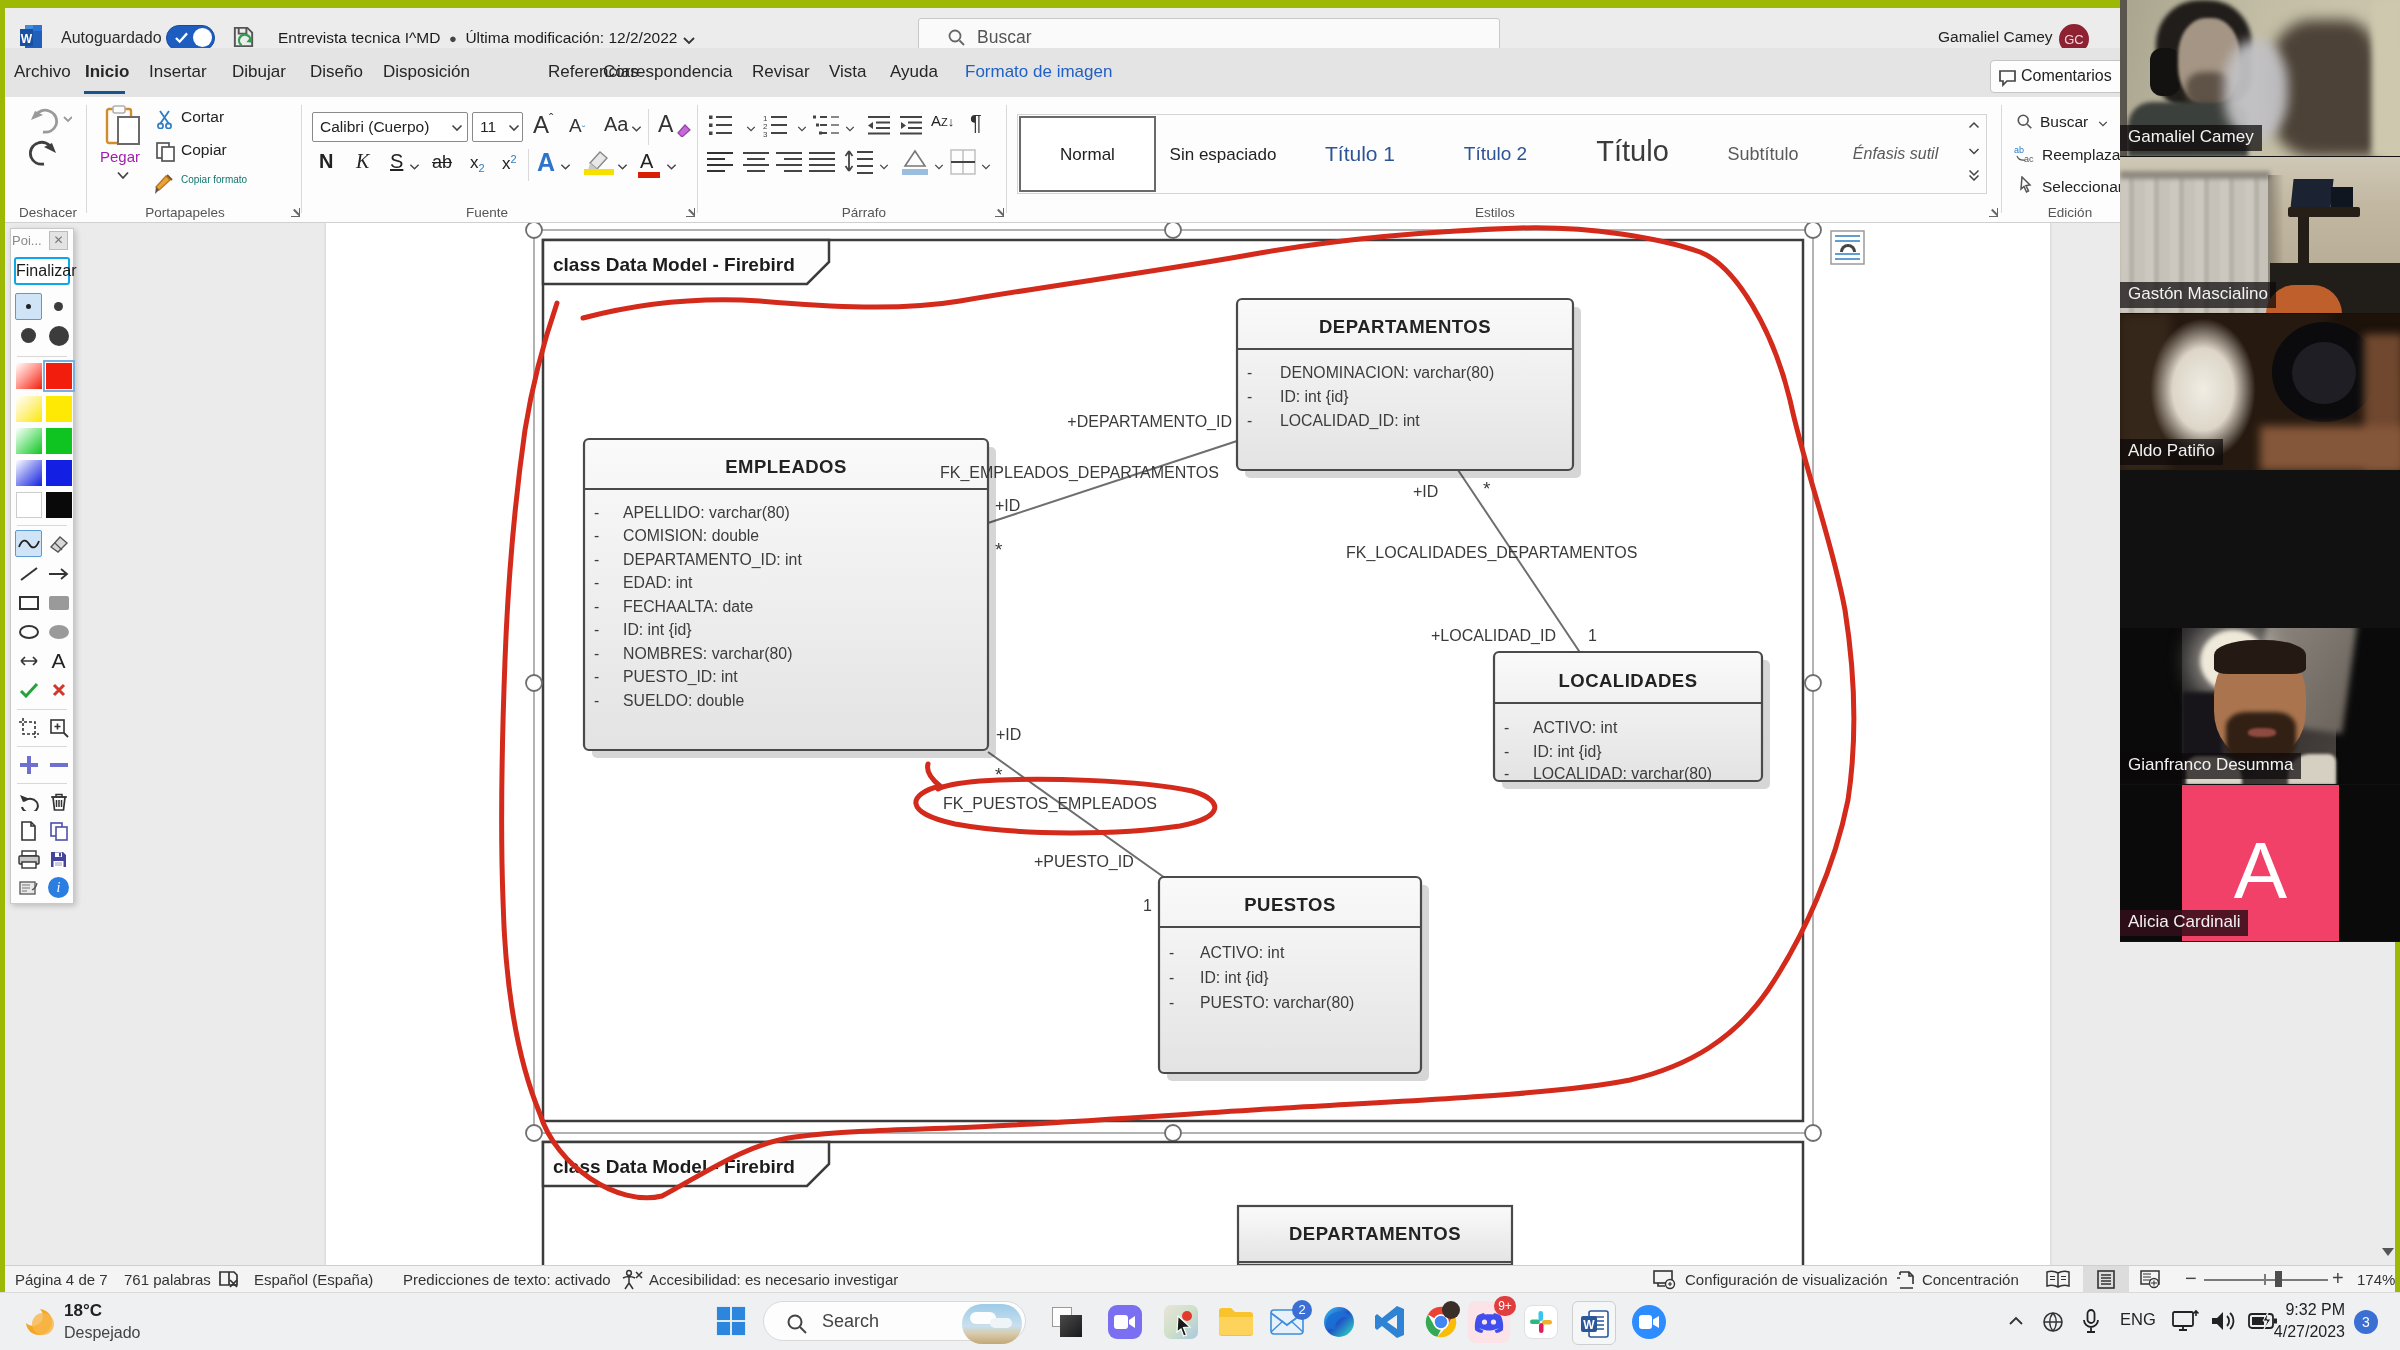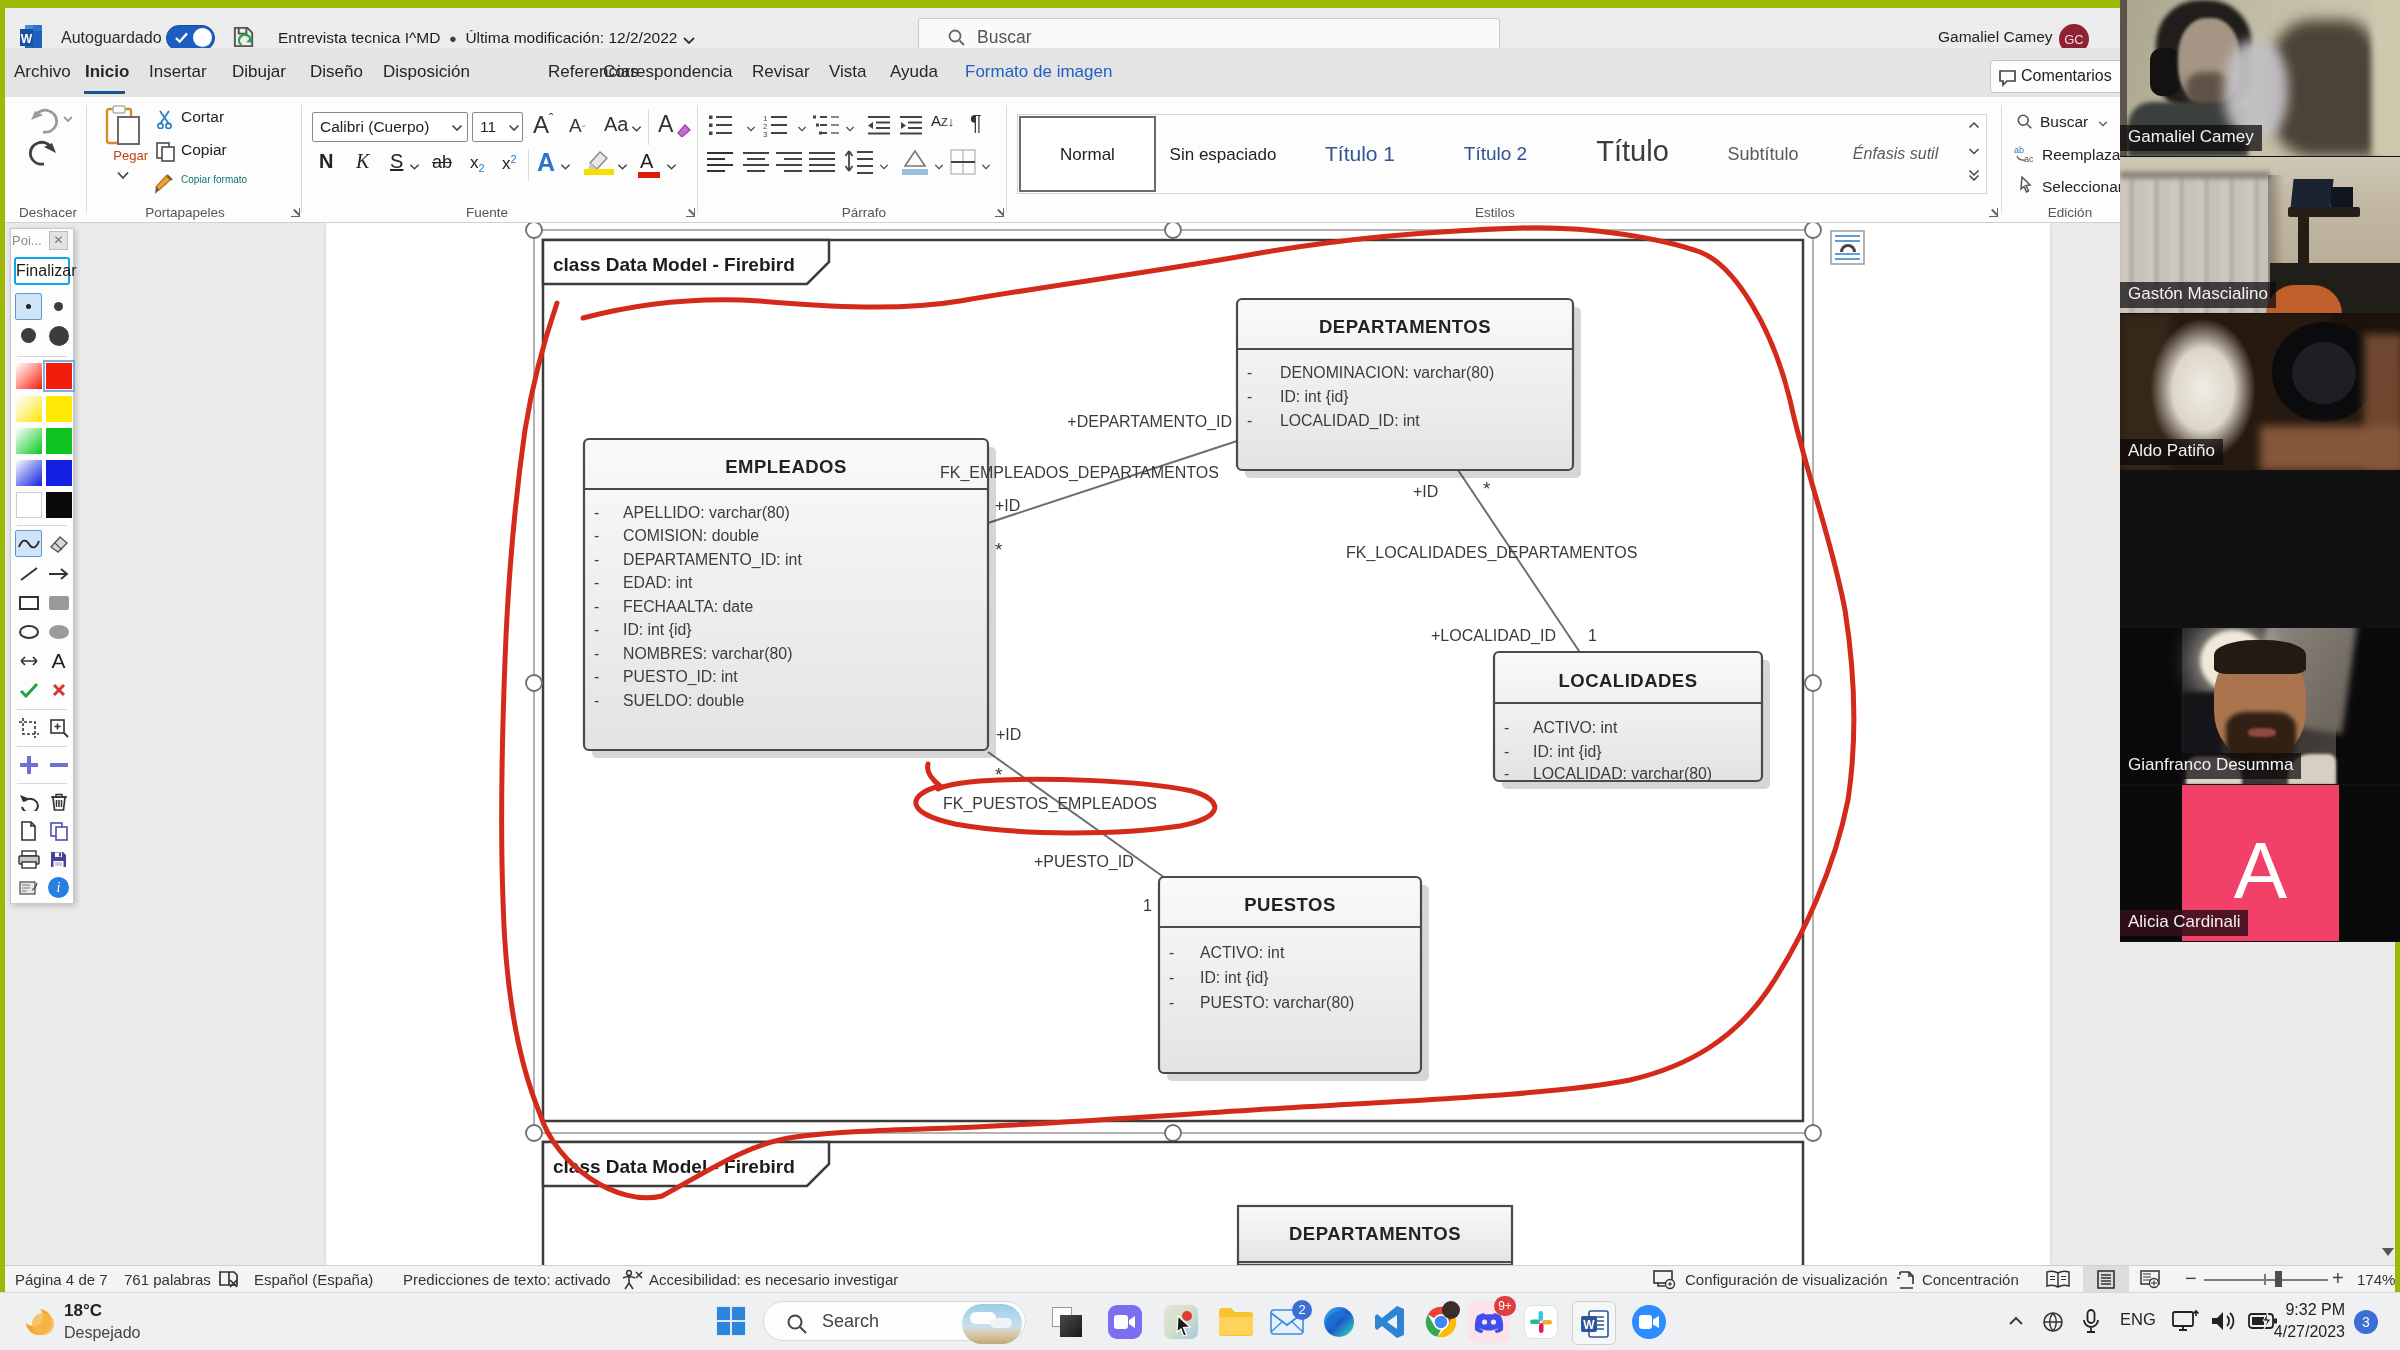--- a/index.html
+++ b/index.html
@@ -249,21 +249,21 @@
         <path d="M29 16 L25 6 L17 10 Z" fill="#3f3f3f"></path>
       </svg>
     <div class="glabel" style="left:8px;width:80px;">Deshacer</div>
     <div class="gdiv" style="left:86px;"></div>
 
     <svg class="abs" style="left:104px;top:8px" width="38" height="42" viewBox="0 0 38 42">
         <rect x="3" y="4" width="24" height="34" rx="2" fill="none" stroke="#d28d2a" stroke-width="2.4"></rect>
         <rect x="9" y="1" width="12" height="7" rx="2" fill="#fdfdfd" stroke="#b0b0b0" stroke-width="1.6"></rect>
         <rect x="14" y="12" width="21" height="27" fill="#fff" stroke="#6a6a6a" stroke-width="2"></rect>
       </svg>
-    <div class="abs" style="left:100px;top:51px;width:48px;text-align:right;font-size:13px;color:#c2410c;">Pegar</div>
+    <div class="abs" style="left:100px;top:51px;width:48px;text-align:left;font-size:15px;color:#a21caf;">Pegar</div>
     <svg class="abs" style="left:116px;top:74px" width="14" height="9" viewBox="0 0 14 9">
         <path d="M2 1.5 L7 7 L12 1.5" stroke="#444" stroke-width="1.8" fill="none"></path>
       </svg>
     <svg class="abs" style="left:156px;top:12px" width="20" height="20" viewBox="0 0 20 20">
         <path d="M4 2 l9 13 M13 2 l-9 13" stroke="#2e7ec4" stroke-width="1.8"></path>
         <circle cx="4.5" cy="17" r="2.6" fill="none" stroke="#2e7ec4" stroke-width="1.7"></circle>
         <circle cx="12.5" cy="17" r="2.6" fill="none" stroke="#2e7ec4" stroke-width="1.7"></circle>
       </svg>
     <div class="abs" style="left:181px;top:11px;font-size:15.5px;color:#222;">Cortar</div>
     <svg class="abs" style="left:155px;top:44px" width="21" height="21" viewBox="0 0 21 21">

